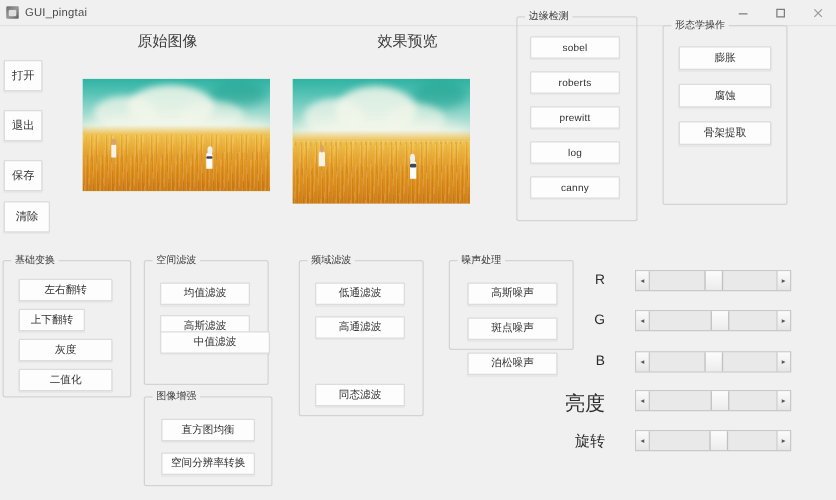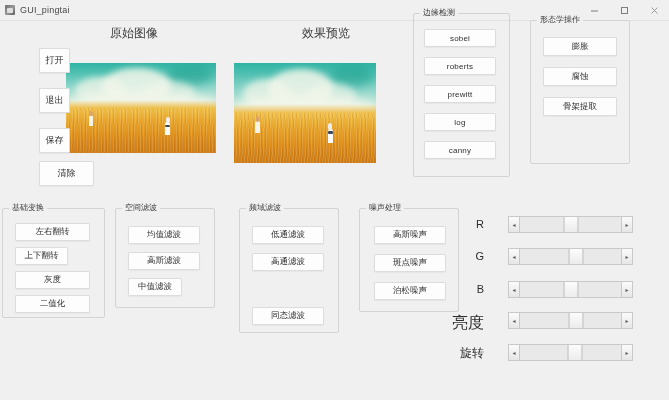--- a/index.html
+++ b/index.html
@@ -87,21 +87,21 @@
 
   
   .btn{
     position:absolute;background:#fdfdfd;border:1px solid #dcdcdc;
     box-sizing:border-box;display:flex;align-items:center;justify-content:center;
     font-size:8.5px;color:#2f2f2f;border-radius:1px;
     box-shadow:0 1px 1px rgba(0,0,0,.04);
     white-space:nowrap;cursor:default;
   }
   .btn.en{font-size:8px;letter-spacing:.2px;}
-  .btn.side{font-size:9px;margin-left:36px;}
+  .btn.side{font-size:9px;}
 
   
   .panel{
     position:absolute;box-sizing:border-box;
     border:1px solid #d3d3d3;border-radius:2px;background:transparent;
   }
   .panel-title{
     position:absolute;top:-6px;left:6px;background:#f0f0f0;padding:0 3px;
     font-size:8px;color:#3a3a3a;white-space:nowrap;line-height:10px;
   }
@@ -201,46 +201,51 @@
       <div class="figure fig-b">
           <div class="fig-body"></div>
           <div class="fig-head"></div>
         </div>
     </div>
   </div>
 
   <div class="btn side" style="left:3px;top:48px;width:31px;height:25px;">打开</div>
   <div class="btn side" style="left:3px;top:88px;width:31px;height:25px;">退出</div>
   <div class="btn side" style="left:3px;top:128px;width:31px;height:25px;">保存</div>
-  <div class="btn side" style="left:3px;top:161px;width:55px;height:25px;">清除</div>
+  <div class="btn side" style="left:3px;top:161px;width:37px;height:25px;">清除</div>
 
   <div class="panel" style="left:2px;top:208px;width:103px;height:110px;">
     <div class="panel-title">基础变换</div>
     <div class="btn" style="left:12px;top:14px;width:75px;height:18px;">左右翻转</div>
     <div class="btn" style="left:12px;top:38px;width:53px;height:18px;">上下翻转</div>
     <div class="btn" style="left:12px;top:62px;width:75px;height:18px;">灰度</div>
     <div class="btn" style="left:12px;top:86px;width:75px;height:18px;">二值化</div>
   </div>
 
   <div class="panel" style="left:115px;top:208px;width:100px;height:100px;">
     <div class="panel-title">空间滤波</div>
     <div class="btn" style="left:12px;top:17px;width:72px;height:18px;">均值滤波</div>
     <div class="btn" style="left:12px;top:43px;width:72px;height:18px;">高斯滤波</div>
-    <div class="btn" style="left:12px;top:69px;width:54px;height:18px;">中值滤波</div>
-  </div>
-
+    <div class="btn" style="left:12px;top:56px;width:88px;height:18px;">中值滤波</div>
+  </div>
+
+  <div class="panel" style="left:115px;top:317px;width:103px;height:72px;">
+    <div class="panel-title">图像增强</div>
+    <div class="btn" style="left:13px;top:17px;width:75px;height:18px;">直方图均衡</div>
+    <div class="btn" style="left:13px;top:44px;width:75px;height:18px;">空间分辨率转换</div>
+  </div>
 
   <div class="panel" style="left:239px;top:208px;width:100px;height:125px;">
     <div class="panel-title">频域滤波</div>
     <div class="btn" style="left:12px;top:17px;width:72px;height:18px;">低通滤波</div>
     <div class="btn" style="left:12px;top:44px;width:72px;height:18px;">高通滤波</div>
     <div class="btn" style="left:12px;top:98px;width:72px;height:18px;">同态滤波</div>
   </div>
 
-  <div class="panel" style="left:359px;top:208px;width:100px;height:104px;">
+  <div class="panel" style="left:359px;top:208px;width:100px;height:72px;">
     <div class="panel-title">噪声处理</div>
     <div class="btn" style="left:14px;top:17px;width:72px;height:18px;">高斯噪声</div>
     <div class="btn" style="left:14px;top:45px;width:72px;height:18px;">斑点噪声</div>
     <div class="btn" style="left:14px;top:73px;width:72px;height:18px;">泊松噪声</div>
   </div>
 
   <div class="panel" style="left:413px;top:13px;width:97px;height:164px;">
     <div class="panel-title">边缘检测</div>
     <div class="btn en" style="left:10px;top:15px;width:72px;height:18px;">sobel</div>
     <div class="btn en" style="left:10px;top:43px;width:72px;height:18px;">roberts</div>

